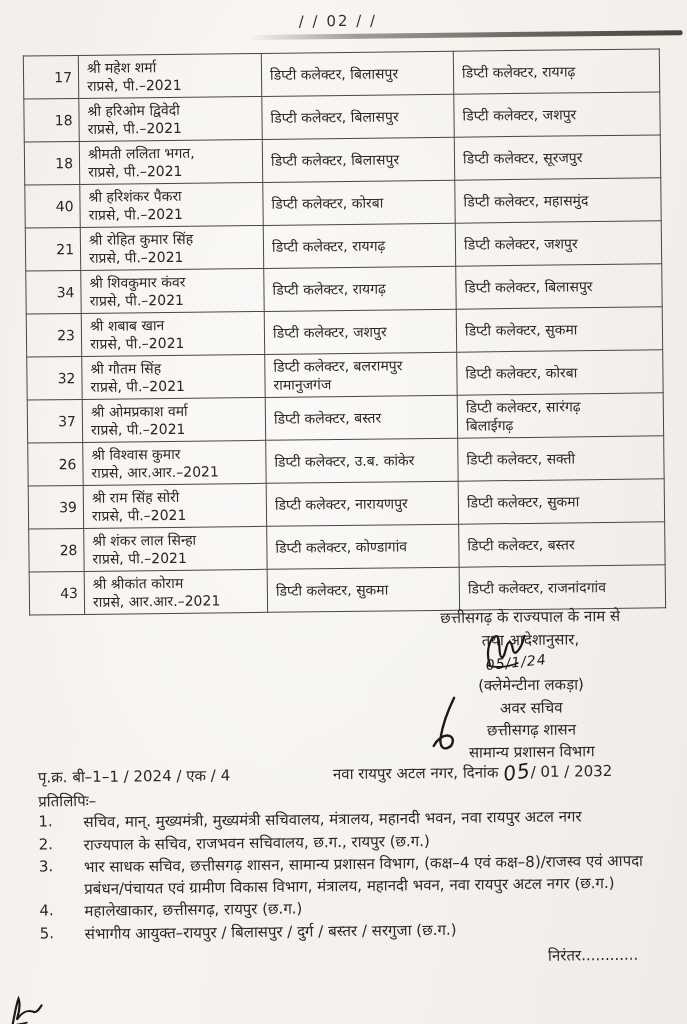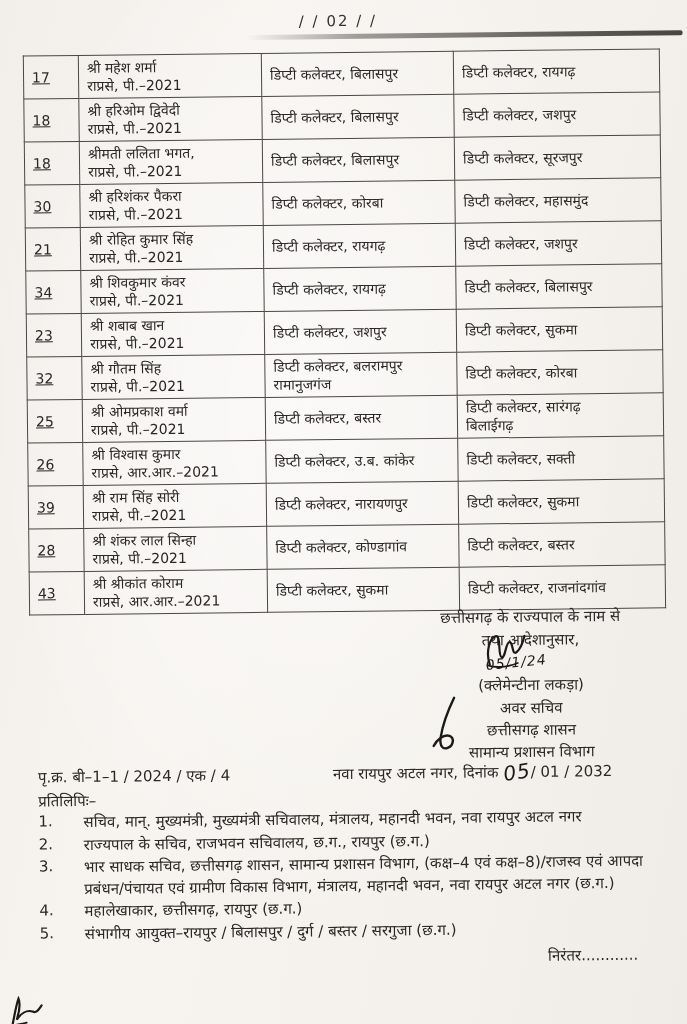--- a/index.html
+++ b/index.html
@@ -44,21 +44,21 @@
     table-layout: fixed;
   }
   table.transfer td {
     border: 1.6px solid #4a4644;
     font-size: 14px;
     line-height: 18px;
     padding: 3px 6px 3px 8px;
     vertical-align: middle;
     color: #2b2826;
   }
-  td.c-sno { text-align: left; font-size: 13.5px; padding-left: 2px; padding-right: 2px; text-decoration: underline; }
+  td.c-sno { text-align: right; font-size: 13.5px; padding-left: 2px; padding-right: 2px; }
   td.c-name div, td.c-from div, td.c-to div { white-space: nowrap; overflow: hidden; }
 
   
   .line { white-space: nowrap; font-size: 15px; color: #2b2826; }
 
   .sig-block { left: 368px; width: 322px; text-align: center; }
   .hand {
     font-style: italic;
     color: #1c1a18;
     display: inline-block;
@@ -148,21 +148,21 @@
             <div>डिप्टी कलेक्टर, बिलासपुर</div>
 
           </td>
           <td class="c-to">
             <div>डिप्टी कलेक्टर, सूरजपुर</div>
 
           </td>
         </tr>
 
         <tr>
-          <td class="c-sno"><span>30</span></td>
+          <td class="c-sno"><span>40</span></td>
           <td class="c-name">
             <div>श्री हरिशंकर पैकरा</div>
             <div>राप्रसे, पी.–2021</div>
           </td>
           <td class="c-from">
             <div>डिप्टी कलेक्टर, कोरबा</div>
 
           </td>
           <td class="c-to">
             <div>डिप्टी कलेक्टर, महासमुंद</div>
@@ -228,21 +228,21 @@
             <div>डिप्टी कलेक्टर, बलरामपुर</div>
             <div>रामानुजगंज</div>
           </td>
           <td class="c-to">
             <div>डिप्टी कलेक्टर, कोरबा</div>
 
           </td>
         </tr>
 
         <tr>
-          <td class="c-sno"><span>25</span></td>
+          <td class="c-sno"><span>37</span></td>
           <td class="c-name">
             <div>श्री ओमप्रकाश वर्मा</div>
             <div>राप्रसे, पी.–2021</div>
           </td>
           <td class="c-from">
             <div>डिप्टी कलेक्टर, बस्तर</div>
 
           </td>
           <td class="c-to">
             <div>डिप्टी कलेक्टर, सारंगढ़</div>

